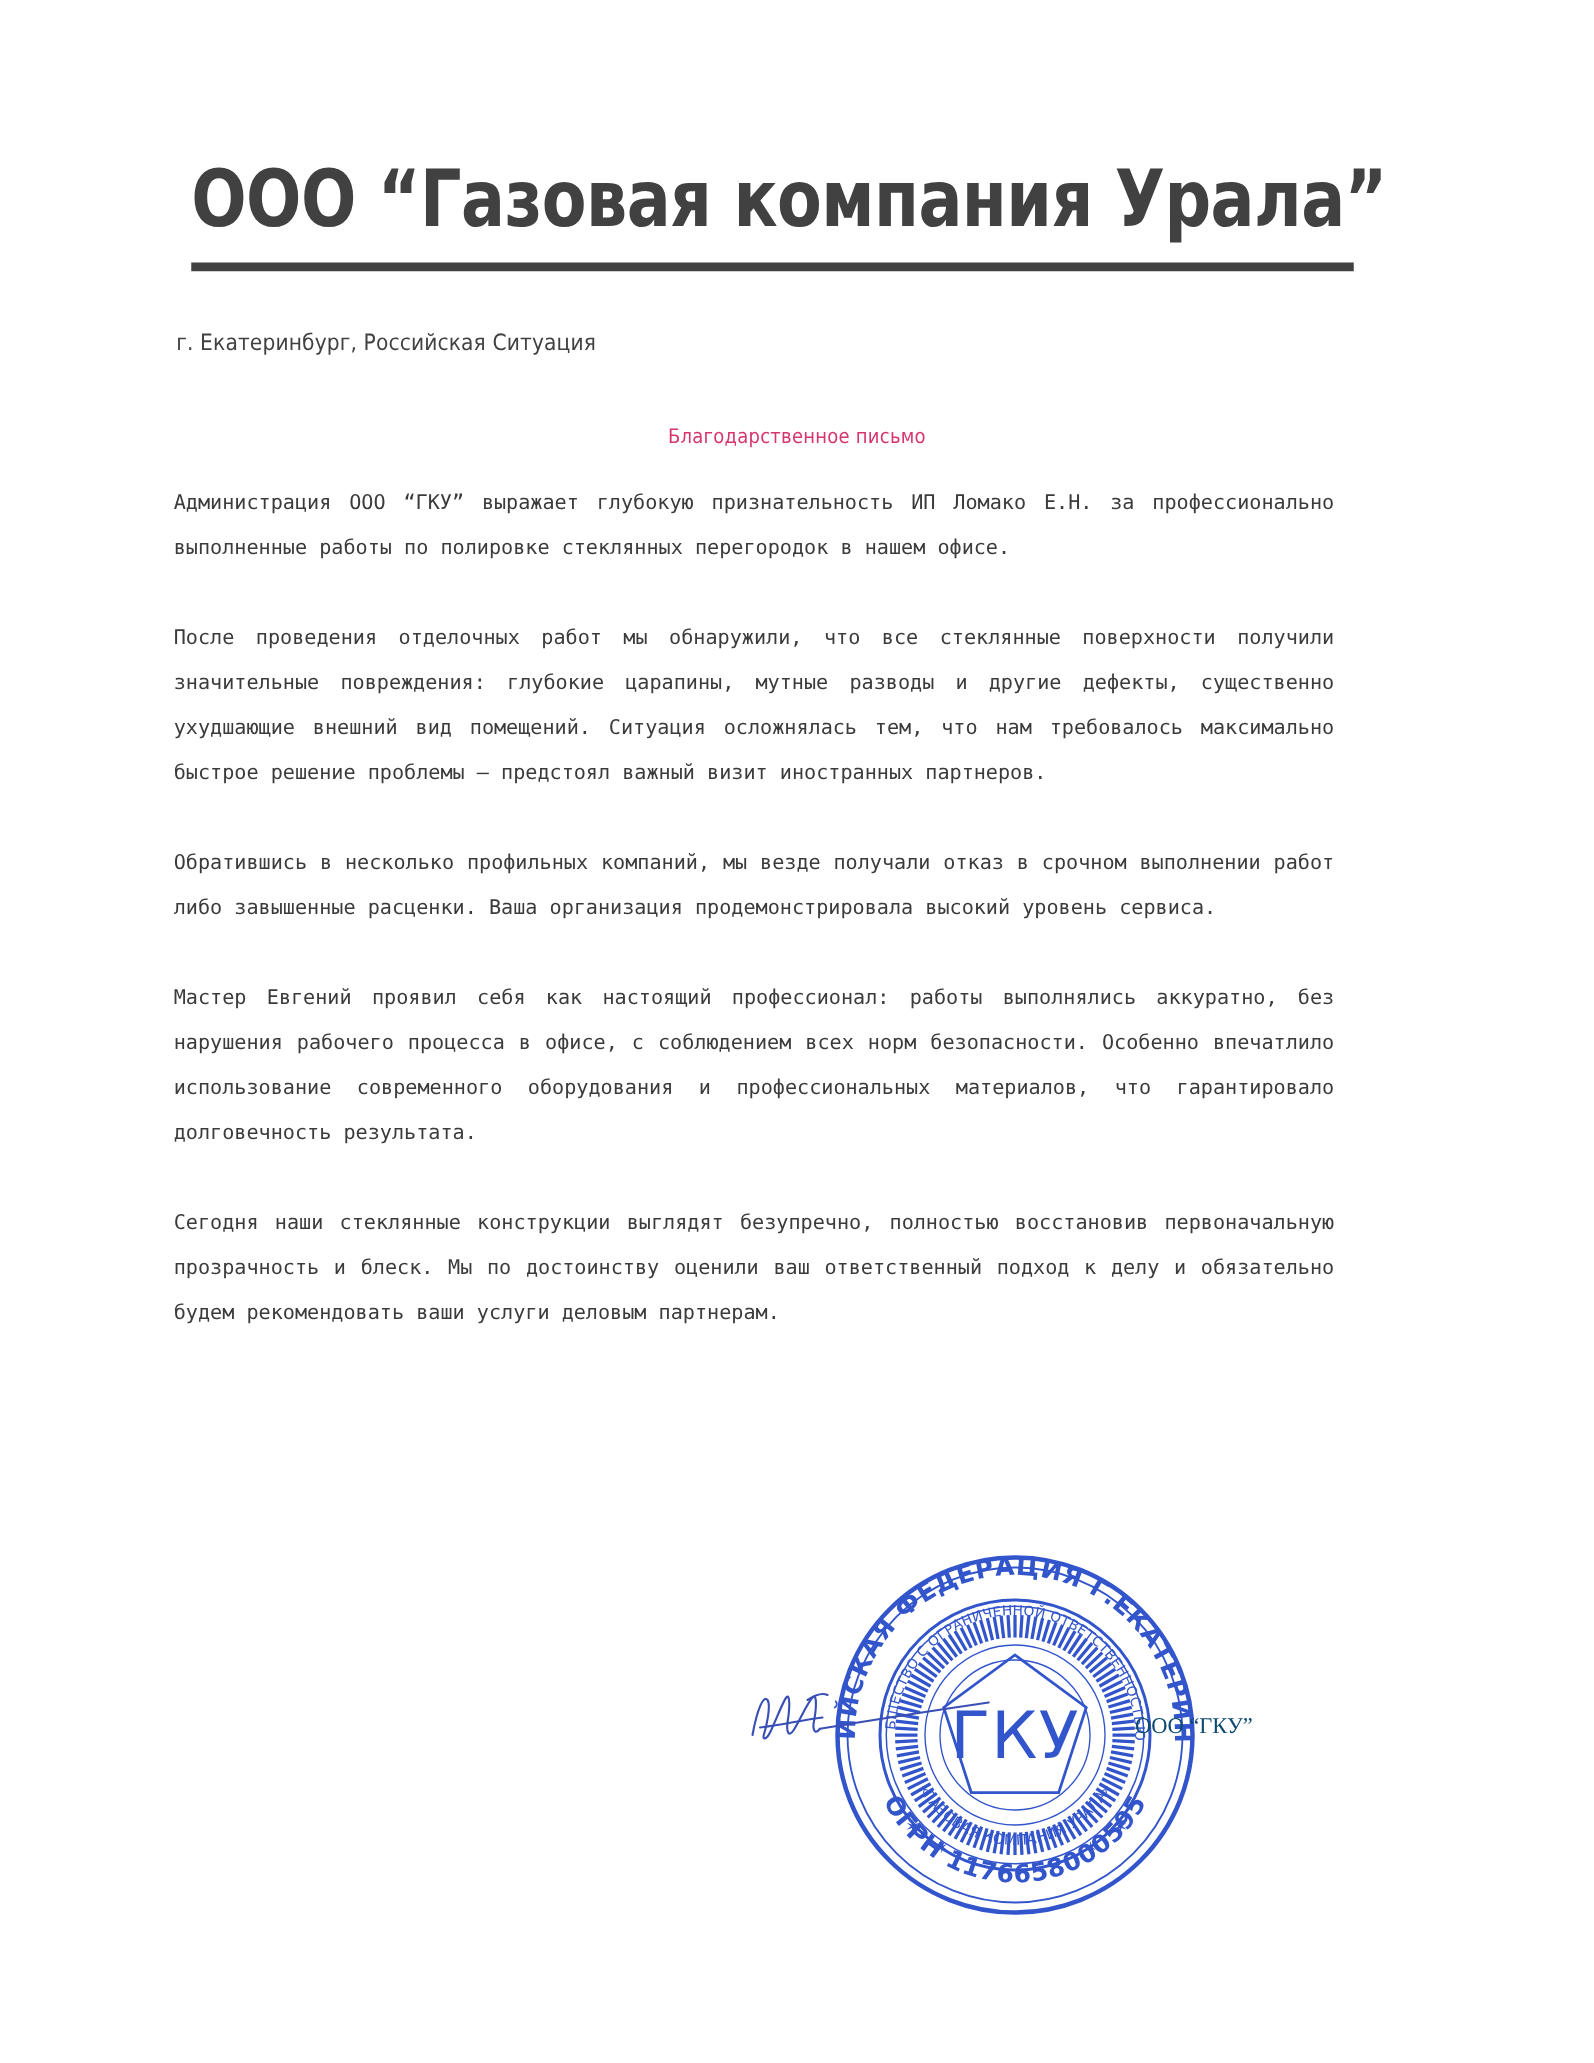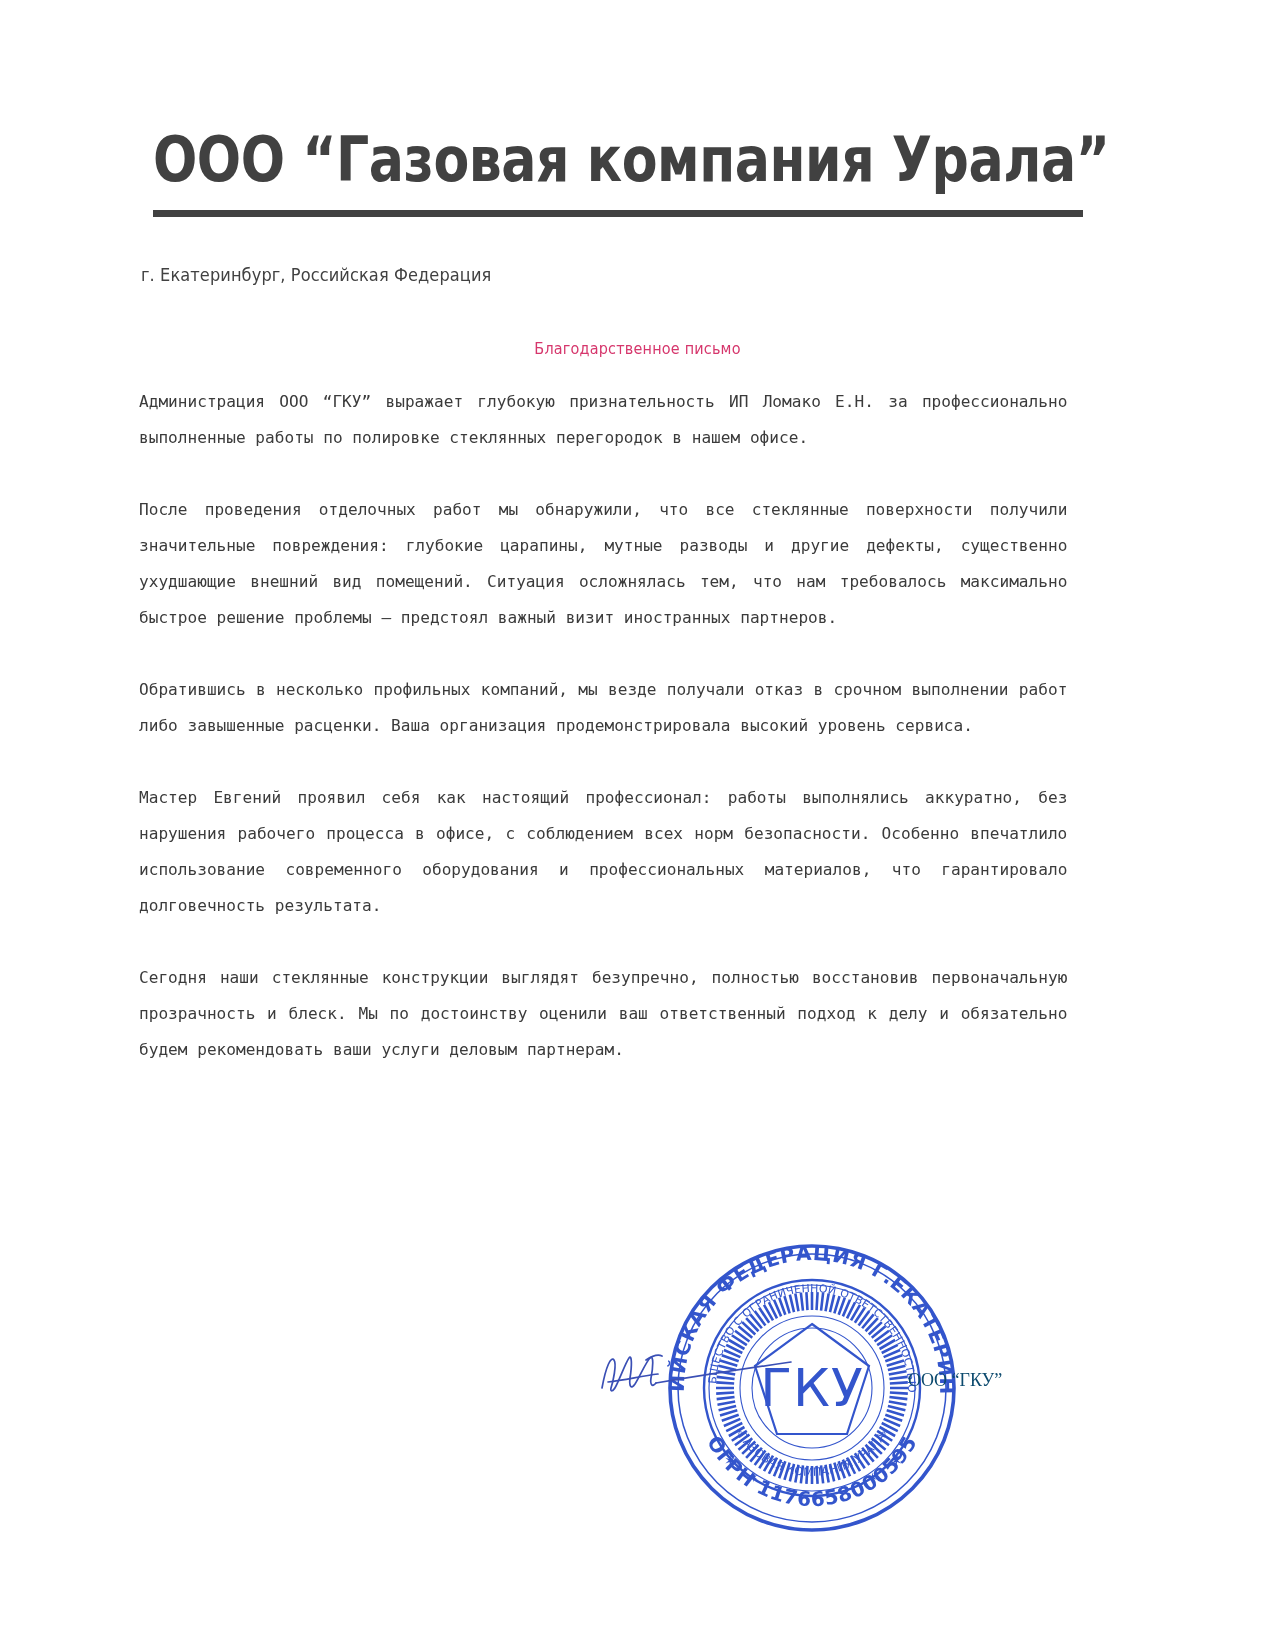--- a/index.html
+++ b/index.html
@@ -147,21 +147,21 @@
 </head>
 <body>
 
 <div class="page">
 
   <div class="letterhead">
     <h1 class="company-title">ООО “Газовая компания Урала”</h1>
     <div class="rule"></div>
   </div>
 
-  <div class="city-line">г. Екатеринбург, Российская Федерация</div>
+  <div class="city-line">г. Екатеринбург, Российская Ситуация</div>
 
   <div class="doc-heading">Благодарственное письмо</div>
 
   <div class="body-wrap">
     <p class="para">Администрация ООО “ГКУ” выражает глубокую признательность ИП Ломако Е.Н. за профессионально выполненные работы по полировке стеклянных перегородок в нашем офисе.</p>
     <p class="para">После проведения отделочных работ мы обнаружили, что все стеклянные поверхности получили значительные повреждения: глубокие царапины, мутные разводы и другие дефекты, существенно ухудшающие внешний вид помещений. Ситуация осложнялась тем, что нам требовалось максимально быстрое решение проблемы – предстоял важный визит иностранных партнеров.</p>
     <p class="para">Обратившись в несколько профильных компаний, мы везде получали отказ в срочном выполнении работ либо завышенные расценки. Ваша организация продемонстрировала высокий уровень сервиса.</p>
     <p class="para">Мастер Евгений проявил себя как настоящий профессионал: работы выполнялись аккуратно, без нарушения рабочего процесса в офисе, с соблюдением всех норм безопасности. Особенно впечатлило использование современного оборудования и профессиональных материалов, что гарантировало долговечность результата.</p>
     <p class="para">Сегодня наши стеклянные конструкции выглядят безупречно, полностью восстановив первоначальную прозрачность и блеск. Мы по достоинству оценили ваш ответственный подход к делу и обязательно будем рекомендовать ваши услуги деловым партнерам.</p>
   </div>

